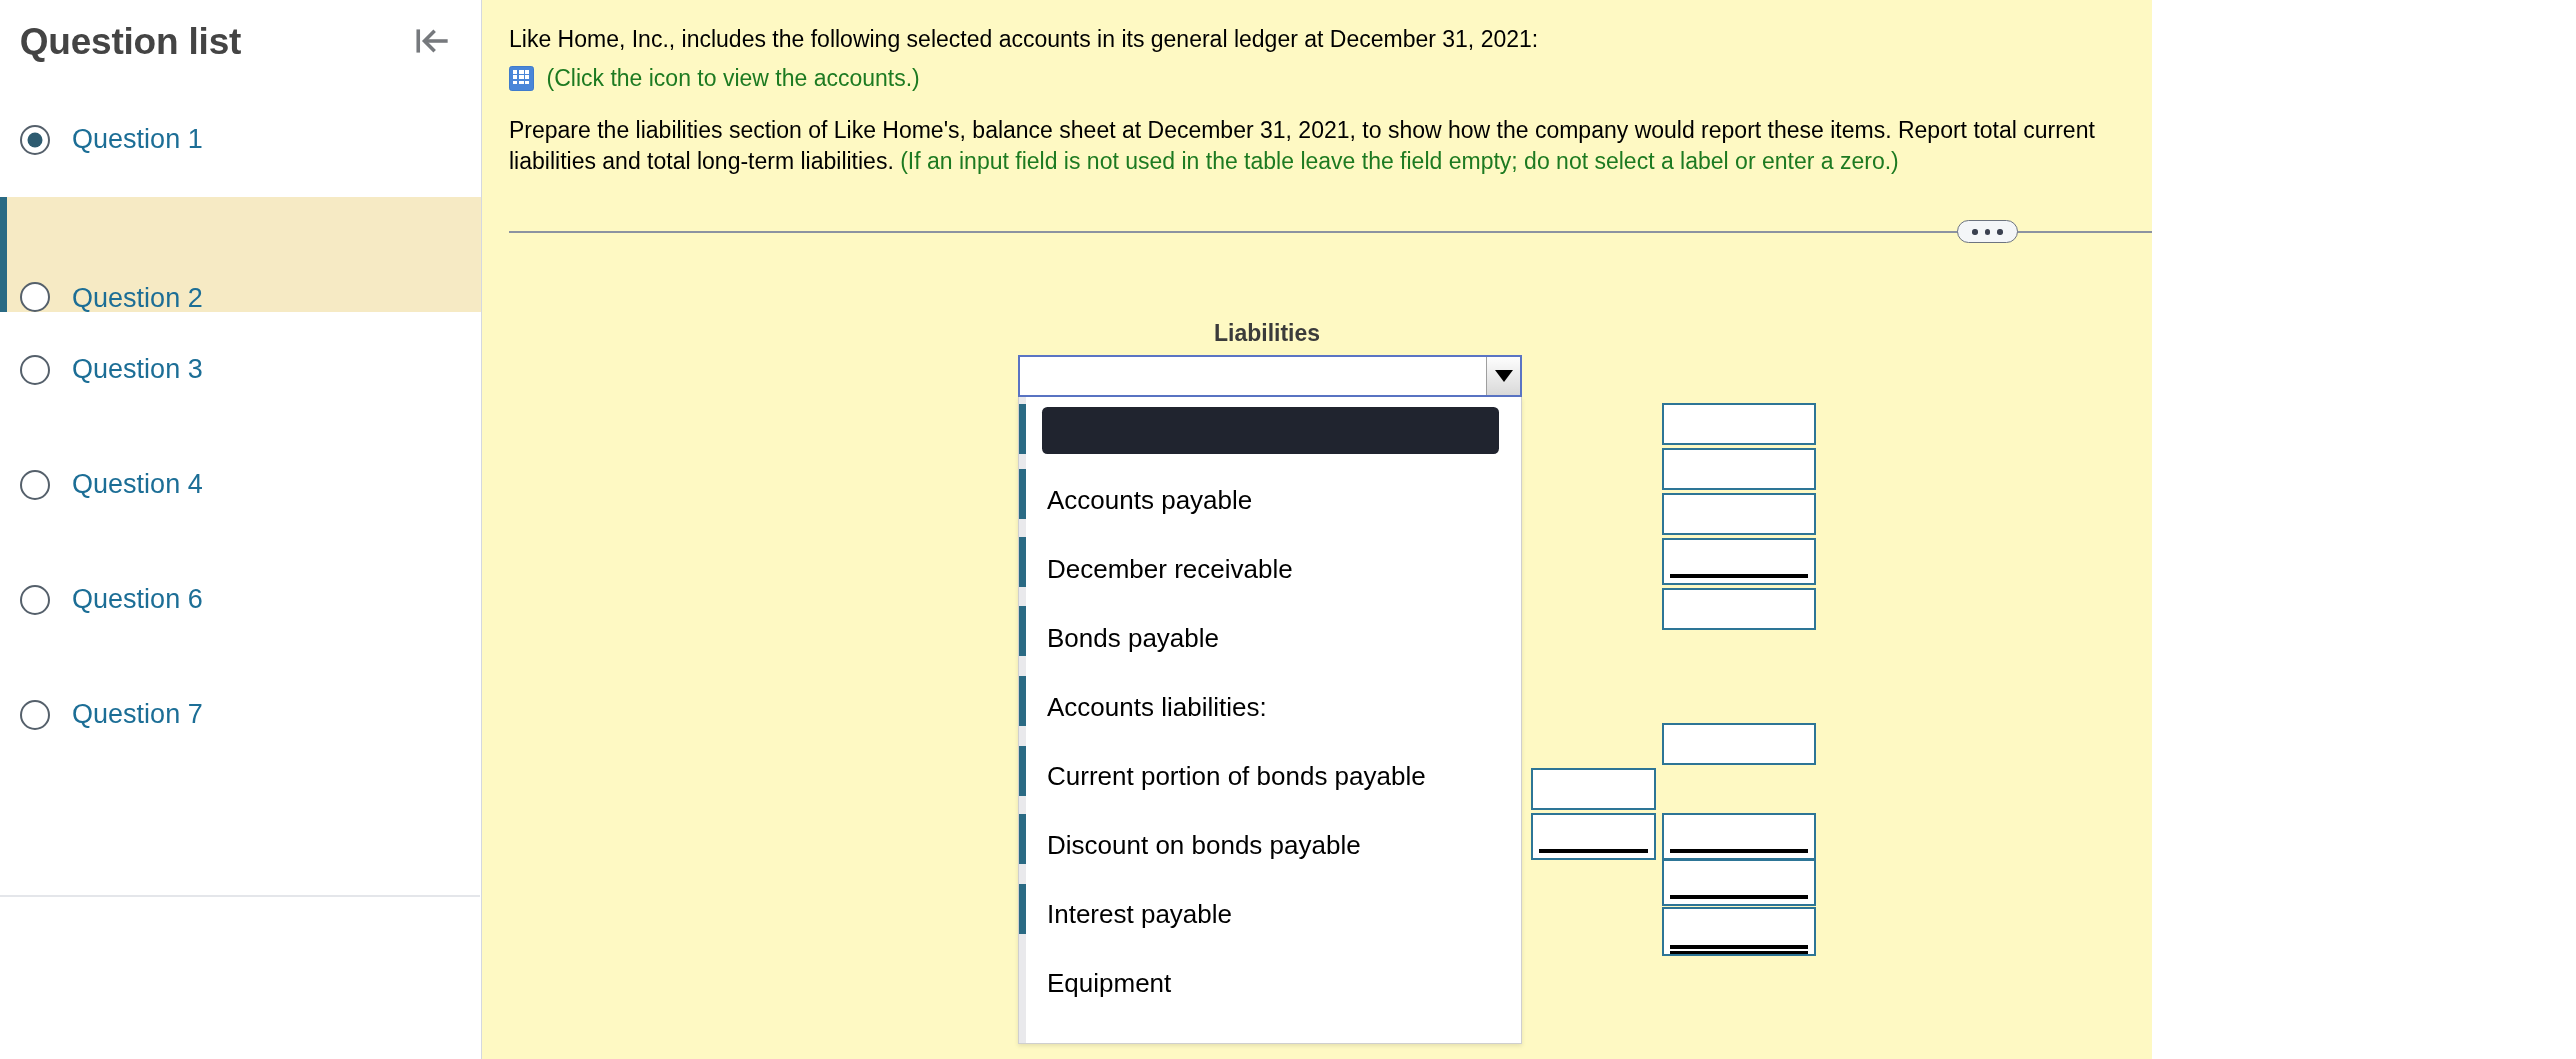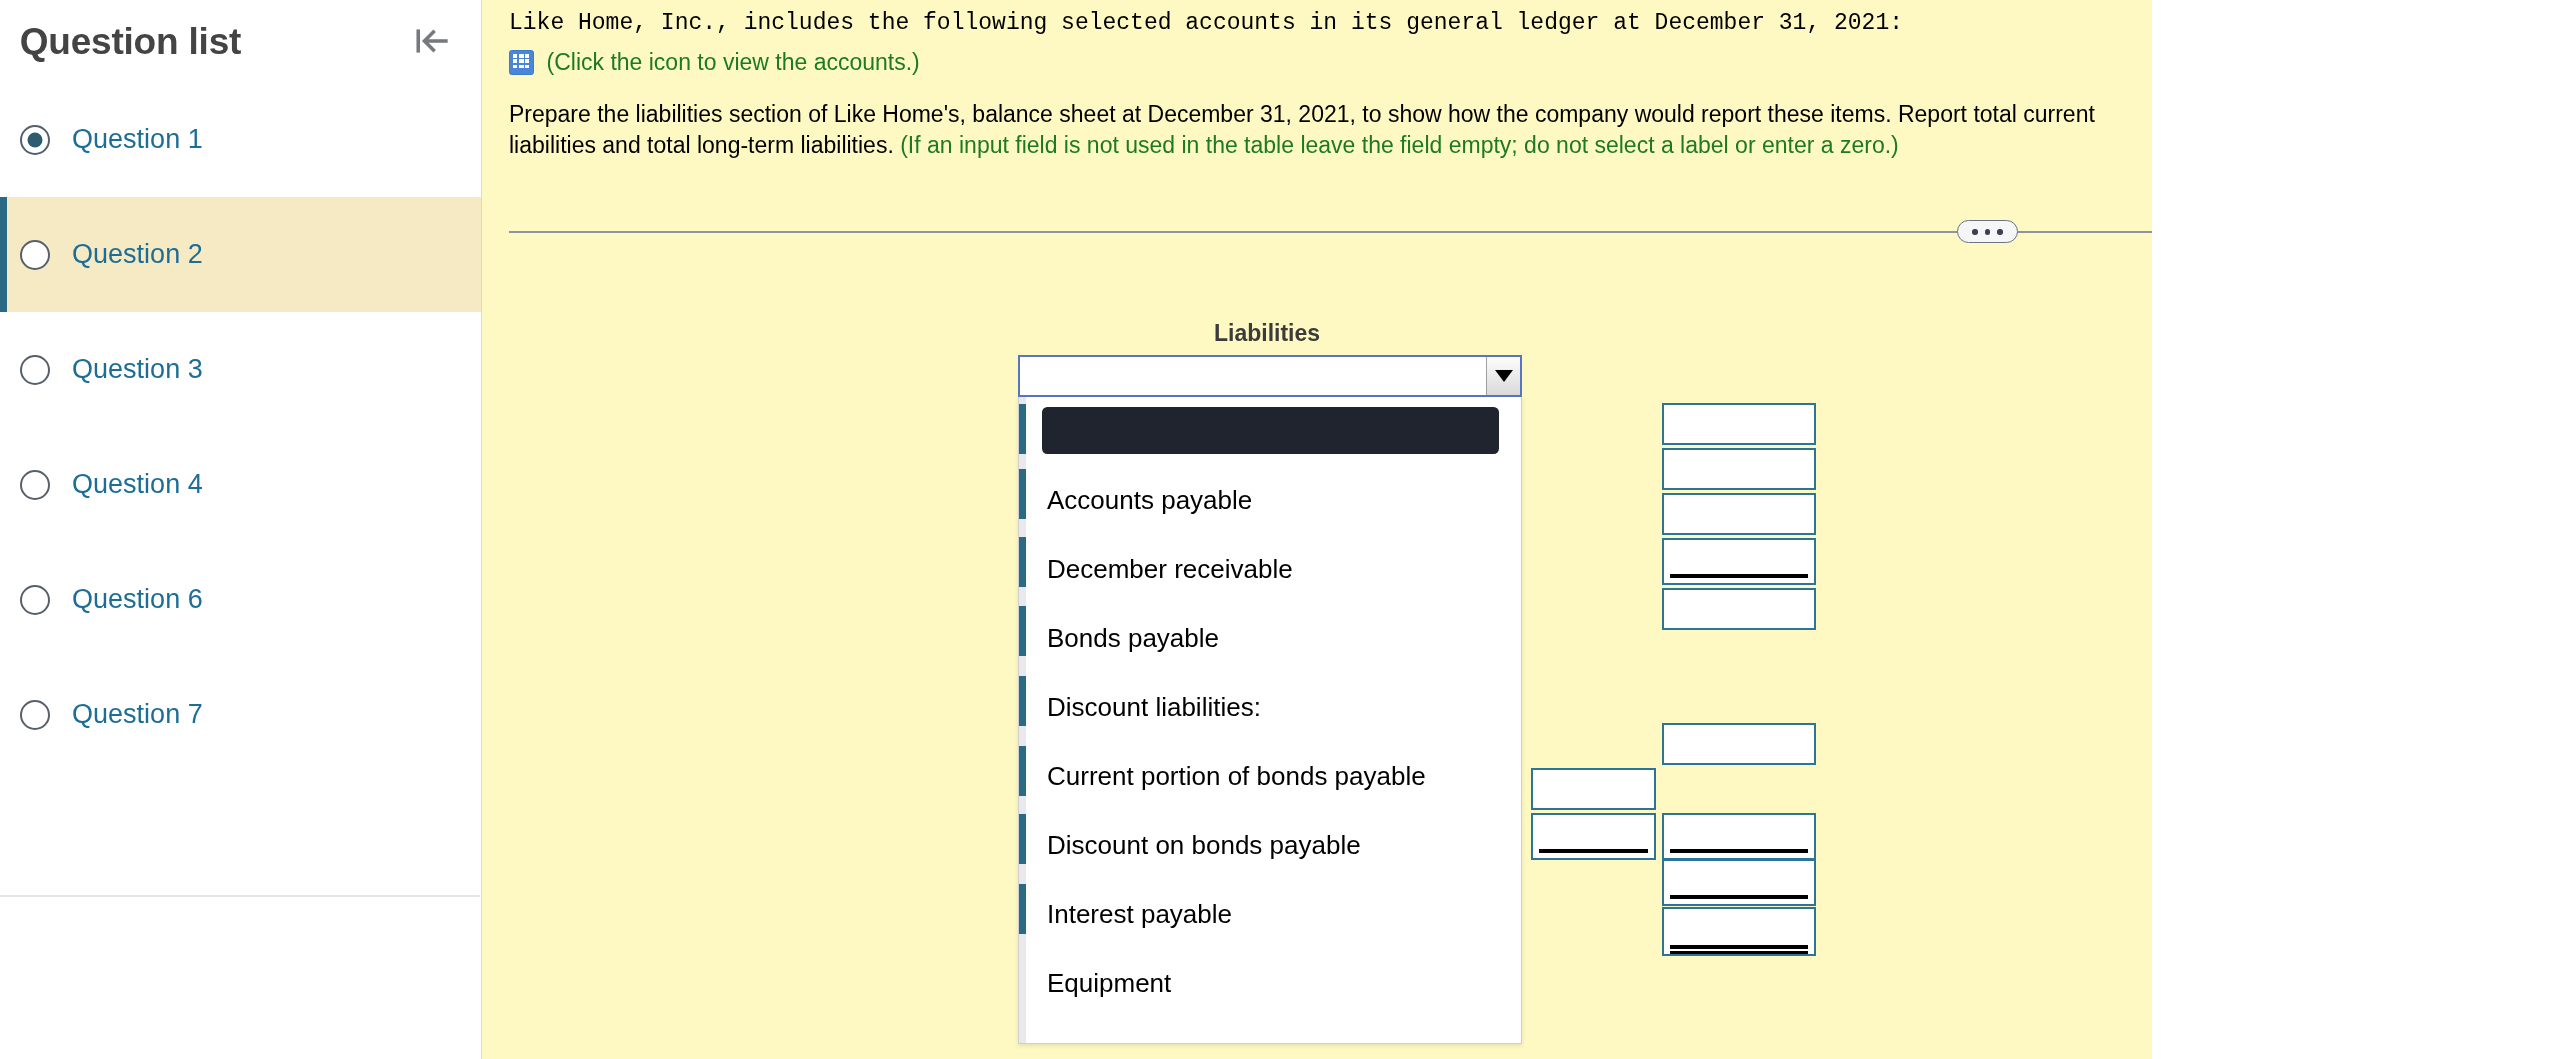--- a/index.html
+++ b/index.html
@@ -56,20 +56,21 @@
   .q-item {
     position: relative;
     height: 115px;
     display: flex;
     align-items: center;
     padding-left: 19.7px;
     cursor: pointer;
   }
   .q-item.active {
     background: #f6eac4;
+    align-items: flex-end;
   }
   .q-item.active::before {
     content: "";
     position: absolute;
     left: 0; top: 0; bottom: 0;
     width: 7.2px;
     background: #2a6a84;
   }
   .radio {
     width: 30px; height: 30px;
@@ -111,22 +112,21 @@
     padding: 0;
     overflow: hidden;
   }
   .prompt {
     padding: 0 27px 0 27px;
   }
   .prompt-line {
     font-size: 23px;
     color: #000;
     line-height: 1.33;
-    padding-top: 8px;
-    font-family: Liberation Mono, monospace;
+    padding-top: 24px;
   }
   .icon-row {
     display: flex;
     align-items: center;
     margin-top: 10.7px;
   }
   .grid-icon {
     width: 25px; height: 25px;
     display: inline-block;
     flex: 0 0 25px;
@@ -407,21 +407,21 @@
           <i style="top:487px; height:50px;"></i>
         </div>
 
         <div class="dd-opt blank">
           <span class="hl"></span>
 
         </div>
         <div class="dd-opt">Accounts payable</div>
         <div class="dd-opt">December receivable</div>
         <div class="dd-opt">Bonds payable</div>
-        <div class="dd-opt">Discount liabilities:</div>
+        <div class="dd-opt">Accounts liabilities:</div>
         <div class="dd-opt">Current portion of bonds payable</div>
         <div class="dd-opt">Discount on bonds payable</div>
         <div class="dd-opt">Interest payable</div>
         <div class="dd-opt">Equipment</div>
       </div>
 
       <div id="fields">
           <div class="ibox" style="left: 1180px; top: 403px; width: 154px; height: 42px;"></div>
           <div class="ibox" style="left: 1180px; top: 448px; width: 154px; height: 42px;"></div>
           <div class="ibox" style="left: 1180px; top: 493px; width: 154px; height: 42px;"></div>

